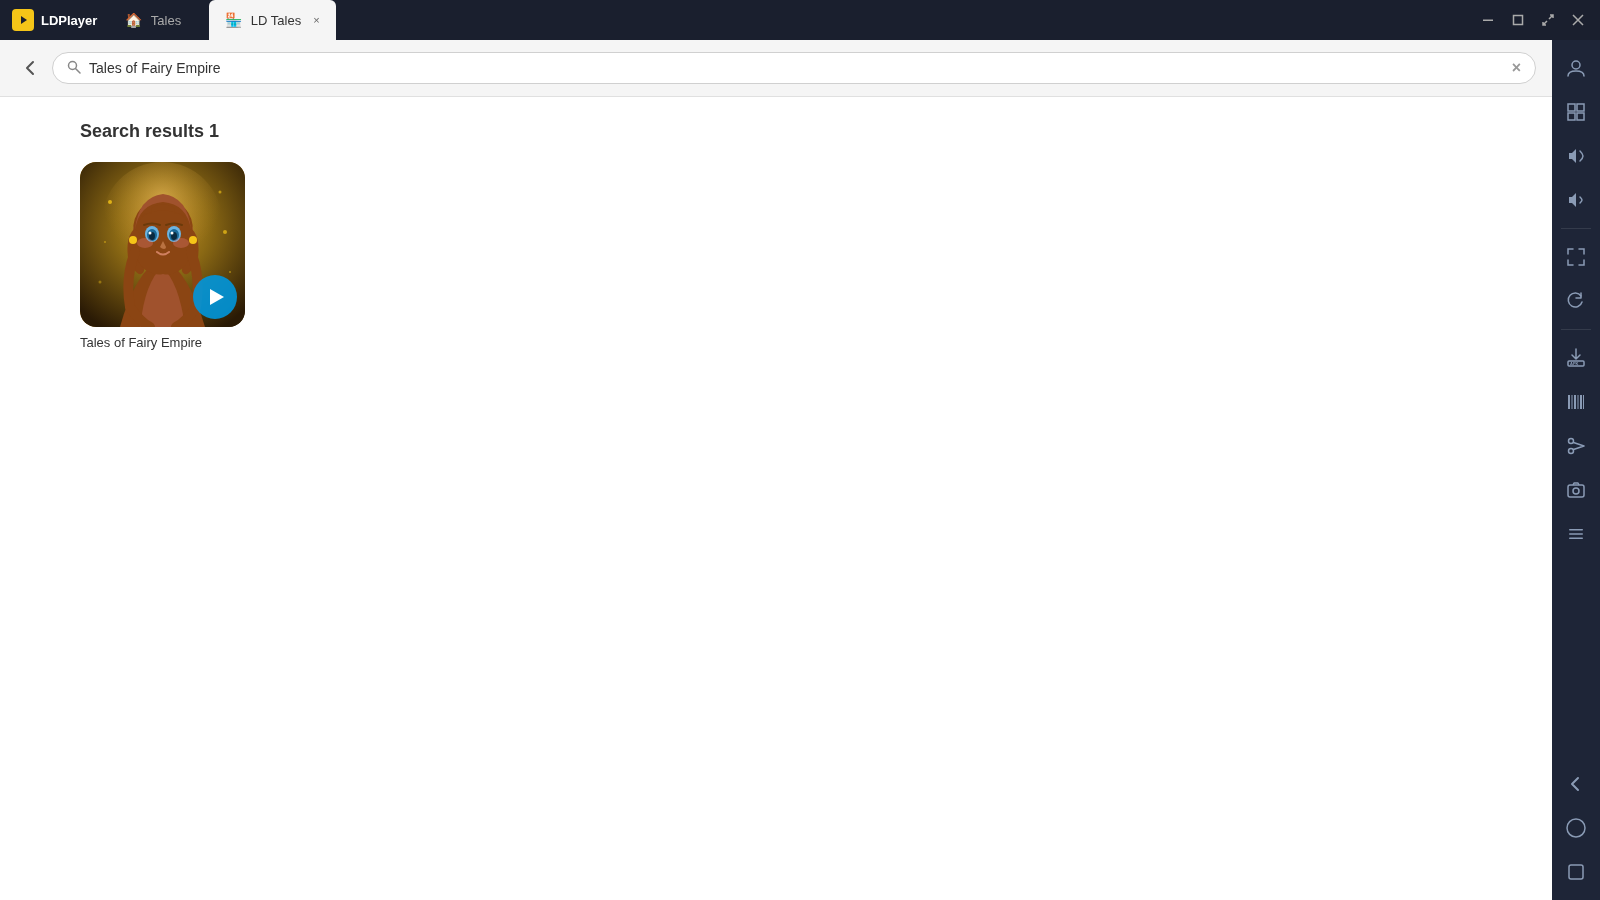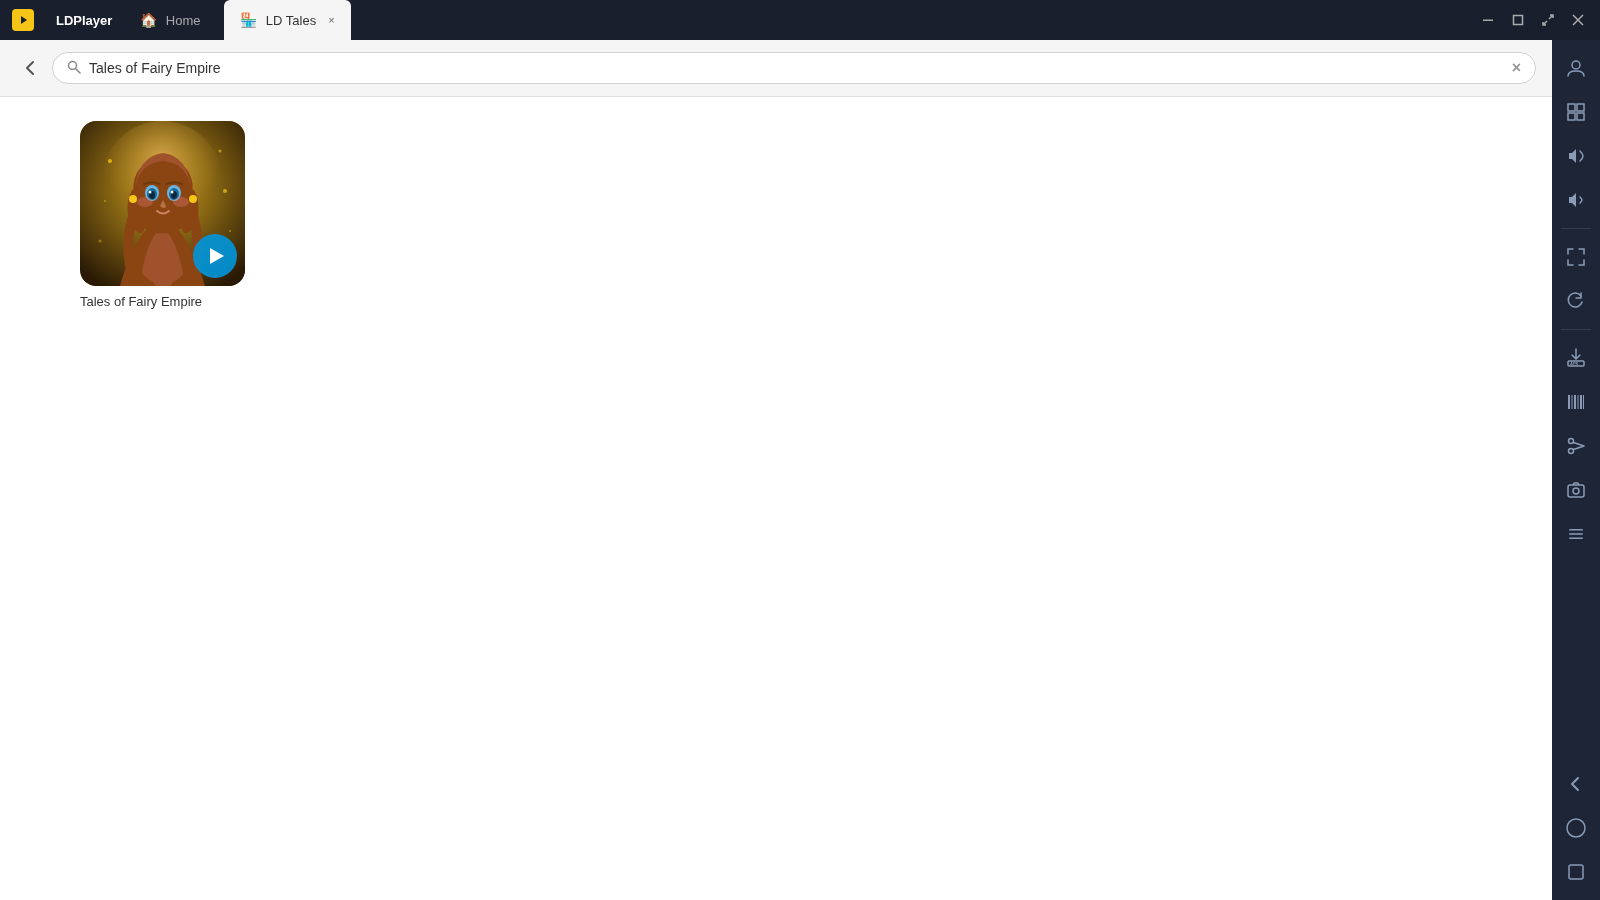--- a/index.html
+++ b/index.html
@@ -23,21 +23,21 @@
     }
     .title-bar-left {
       display: flex;
       align-items: center;
       flex: 1;
     }
     .logo-area {
       display: flex;
       align-items: center;
       padding: 0 12px;
-      gap: 22px;
+      gap: 7px;
       min-width: 100px;
     }
     .logo-icon {
       width: 22px;
       height: 22px;
       background: #f5c518;
       border-radius: 4px;
       display: flex;
       align-items: center;
       justify-content: center;
@@ -273,21 +273,21 @@
         <svg width="16" height="16" viewBox="0 0 16 16">
           <circle cx="8" cy="8" r="7" fill="#f5c518"></circle>
           <polygon points="6,4 12,8 6,12" fill="#1a1f2e"></polygon>
         </svg>
       </div>
       <span class="logo-text">LDPlayer</span>
     </div>
     <div class="tabs-area">
       <div class="tab">
         <span class="tab-icon">🏠</span>
-        <span>Home</span>
+        <span>Tales</span>
       </div>
       <div class="tab active">
         <span class="tab-icon">🏪</span>
         <span>LD Tales</span>
         <span class="tab-close">×</span>
       </div>
     </div>
   </div>
   <div class="title-bar-controls">
     <div class="title-btn">
@@ -329,20 +329,21 @@
               <circle cx="5.5" cy="5.5" r="4" fill="none" stroke="#888" stroke-width="1.5"></circle>
               <line x1="8.5" y1="8.5" x2="13" y2="13" stroke="#888" stroke-width="1.5" stroke-linecap="round"></line>
             </svg>
         </span>
         <input class="search-input" type="text" value="Tales of Fairy Empire" style="">
         <span class="search-clear-btn">×</span>
       </div>
     </div>
 
     <div class="search-content">
+      <div class="search-results-title">Search results 1</div>
       <div class="results-grid">
 
         <div class="game-card">
           <div class="game-thumbnail">
 
             <svg width="165" height="165" viewBox="0 0 165 165" xmlns="http://www.w3.org/2000/svg" style="position:absolute;inset:0;">
 
               <defs>
                 <radialGradient id="bgGrad" cx="50%" cy="40%" r="70%">
                   <stop offset="0%" stop-color="#c4922a"></stop>

